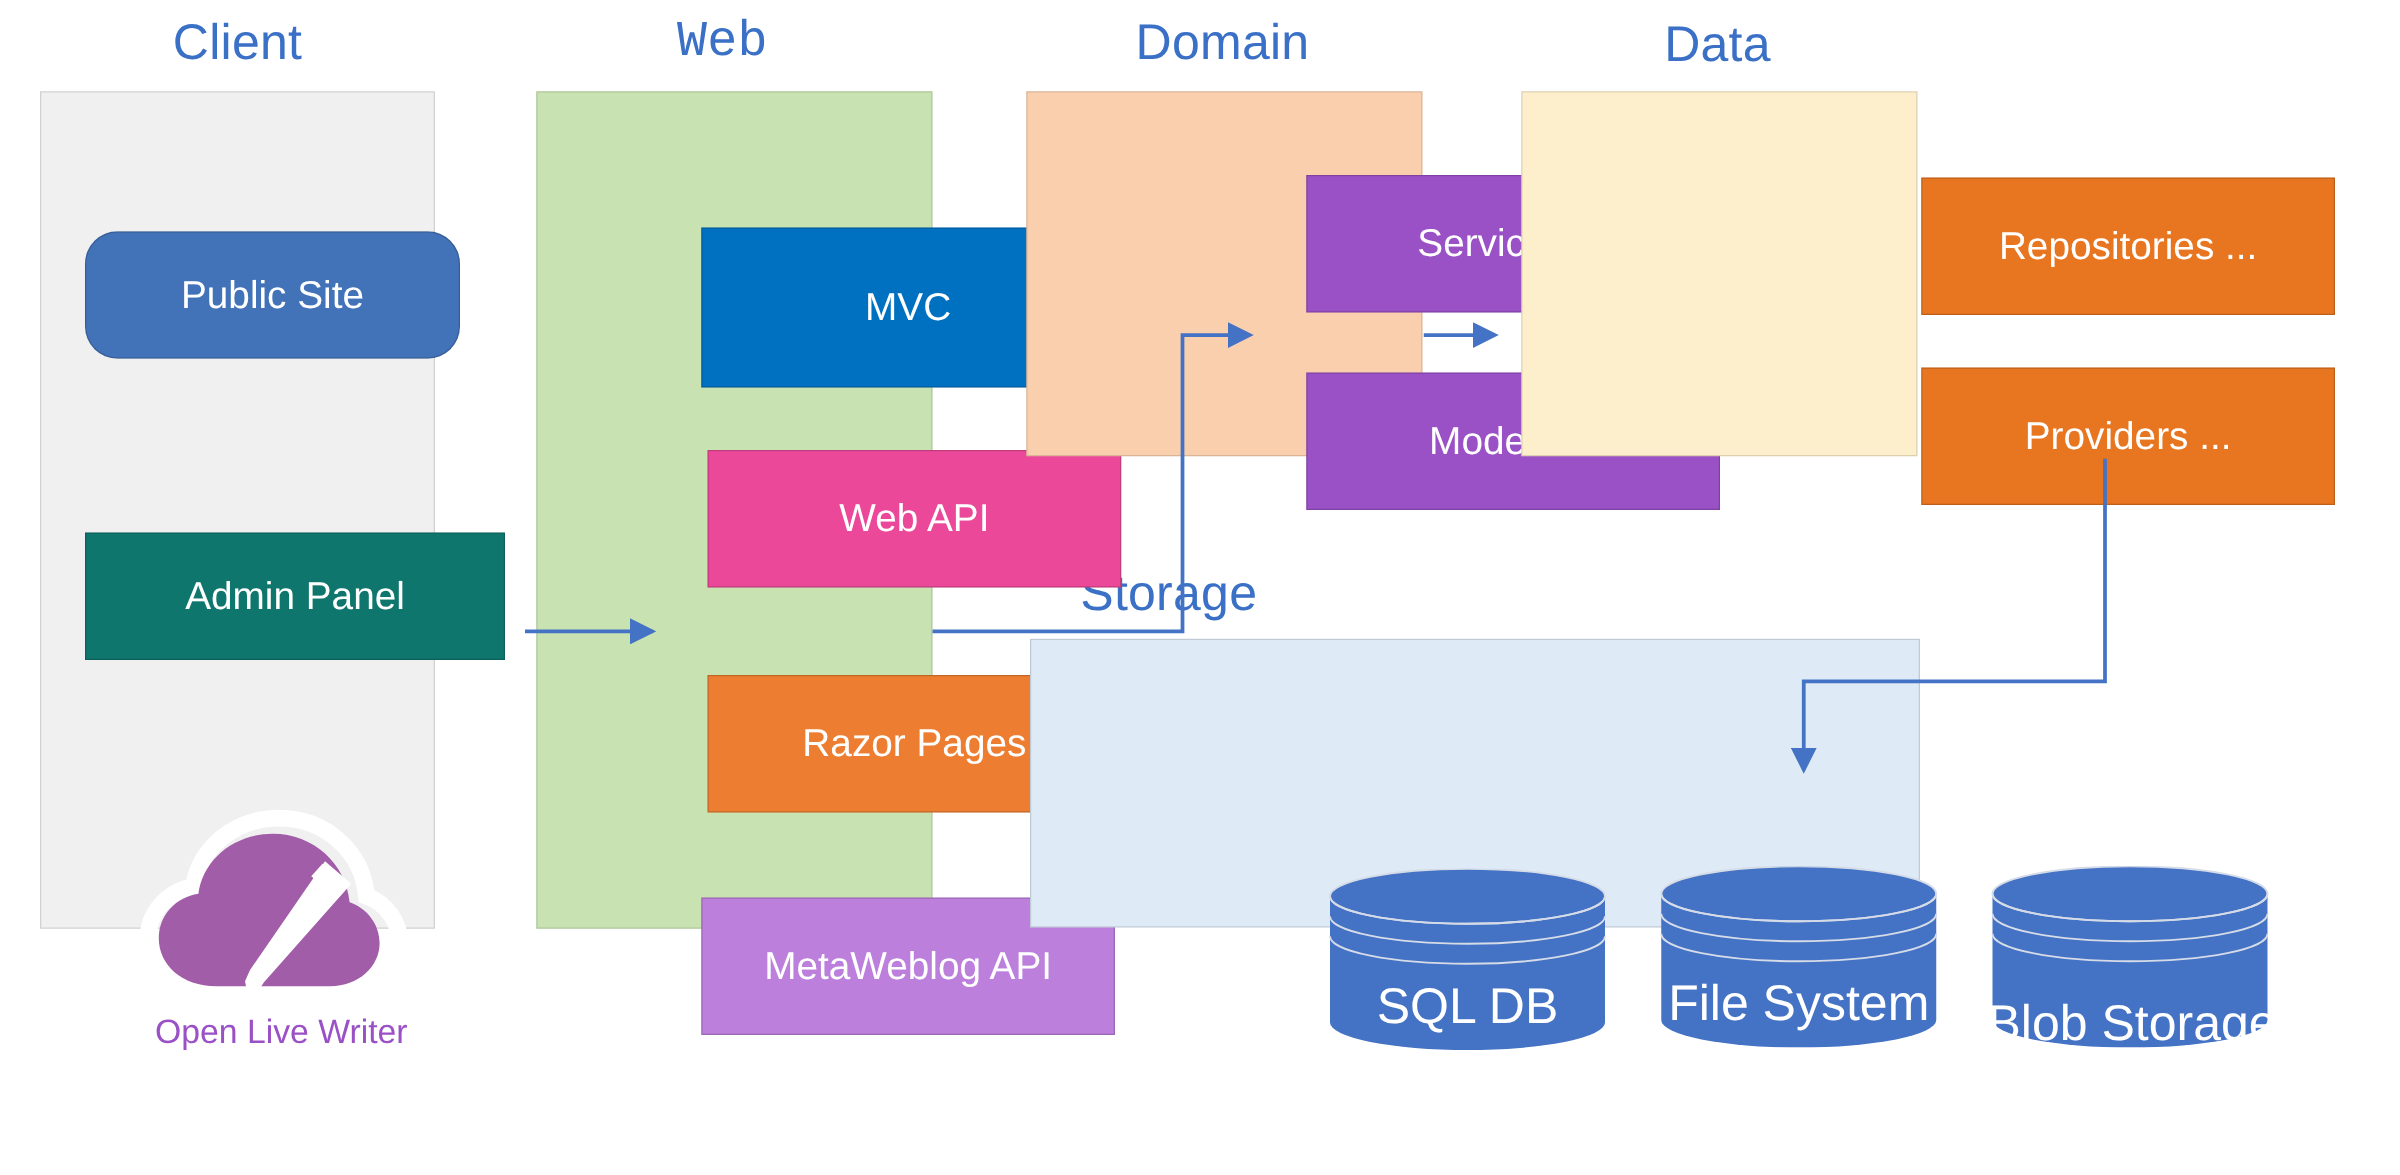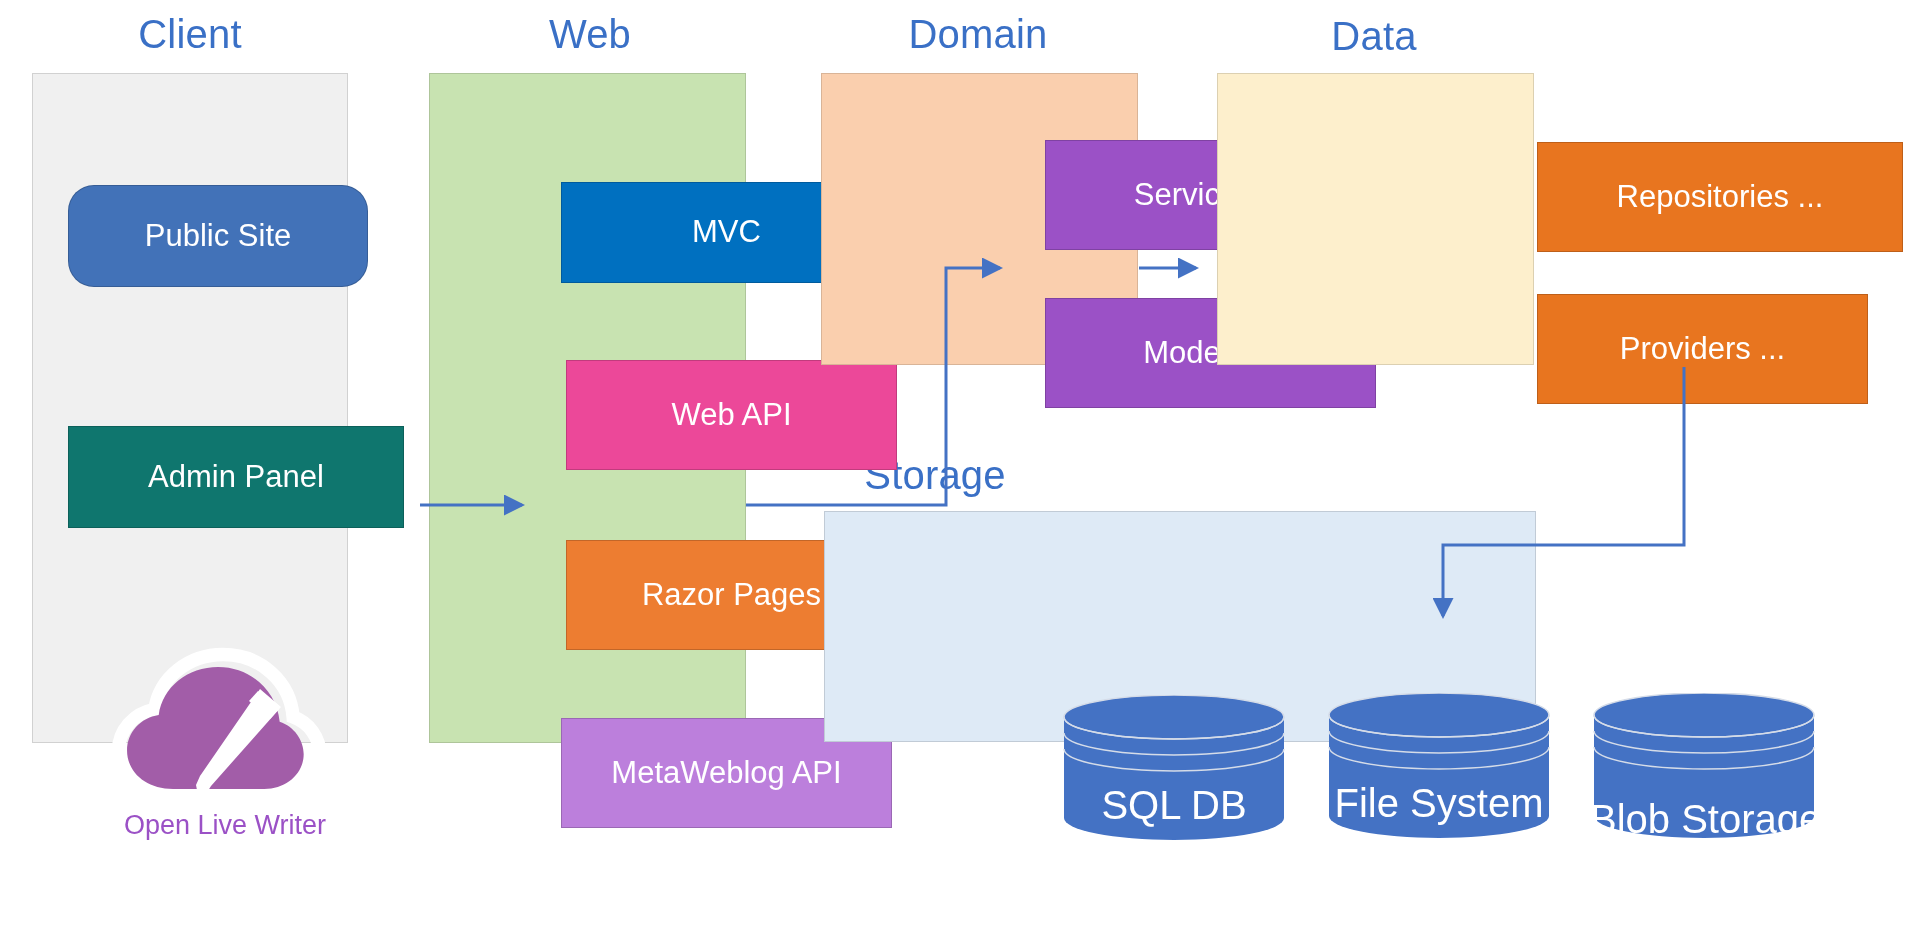--- a/index.html
+++ b/index.html
@@ -100,21 +100,21 @@
     pointer-events: none;
   }
 </style>
 </head>
 <body>
 
 <div id="canvas">
 
   <div class="col-header" style="left:40px; top:12px; width:300px;">Client</div>
 
-  <div class="col-header" style="left:440px; top:12px; width:300px;">Web</div>
+  <div class="col-header" style="left:428px; top:12px; width:300px;font-family:Liberation Mono, monospace;">Web</div>
 
   <div class="col-header" style="left:828px; top:12px; width:300px;">Domain</div>
 
   <div class="col-header" style="left:1224px; top:14px; width:300px;">Data</div>
 
   <div class="col-header" style="left:785px; top:453px; width:300px;">Storage</div>
 
   <div class="lane lane-client" style="left:32px; top:73px; width:316px; height:670px;"></div>
 
   <div class="box c-steelblue" style="left:68px; top:185px; width:300px; height:102px;border-radius:26px;">
@@ -164,21 +164,21 @@
 
       <path d="M86 150 L60 150" stroke="#FFFFFF" stroke-width="7" stroke-linecap="round" fill="none"></path>
       <path d="M112 150 L178 150" stroke="#FFFFFF" stroke-width="7" stroke-linecap="round" fill="none"></path>
     </svg>
   </div>
 
   <div id="olw-label" style="left:70px; top:810px; width:310px;">Open Live Writer</div>
 
   <div class="lane lane-web" style="left:429px; top:73px; width:317px; height:670px;"></div>
 
-  <div class="box c-brightblue" style="left:561px; top:182px; width:331px; height:101px;">
+  <div class="box c-brightblue" style="left:561px; top:182px; width:331px; height:128px;">
     <span>MVC</span>
   </div>
 
   <div class="box c-royalblue" style="left:566px; top:360px; width:331px; height:110px;">
     <span>Web API</span>
   </div>
 
   <div class="box c-orange" style="left:566px; top:540px; width:331px; height:110px;">
     <span>Razor Pages</span>
   </div>
@@ -192,21 +192,21 @@
   <div class="box c-purple" style="left:1045px; top:140px; width:331px; height:110px;">
     <span>Services ...</span>
   </div>
 
   <div class="box c-purple" style="left:1045px; top:298px; width:331px; height:110px;">
     <span>Models ...</span>
   </div>
 
   <div class="lane lane-data" style="left:1217px; top:73px; width:317px; height:292px;"></div>
 
-  <div class="box c-dkorange" style="left:1537px; top:142px; width:366px; height:110px;">
+  <div class="box c-dkorange" style="left:1537px; top:142px; width:331px; height:110px;">
     <span>Repositories ...</span>
   </div>
 
   <div class="box c-dkorange" style="left:1537px; top:294px; width:331px; height:110px;">
     <span>Providers ...</span>
   </div>
 
   <div class="lane lane-storage" style="left:824px; top:511px; width:712px; height:231px;"></div>
 
   <div class="cyl" style="left:1060px; top:695px; width:228px; height:145px;">

